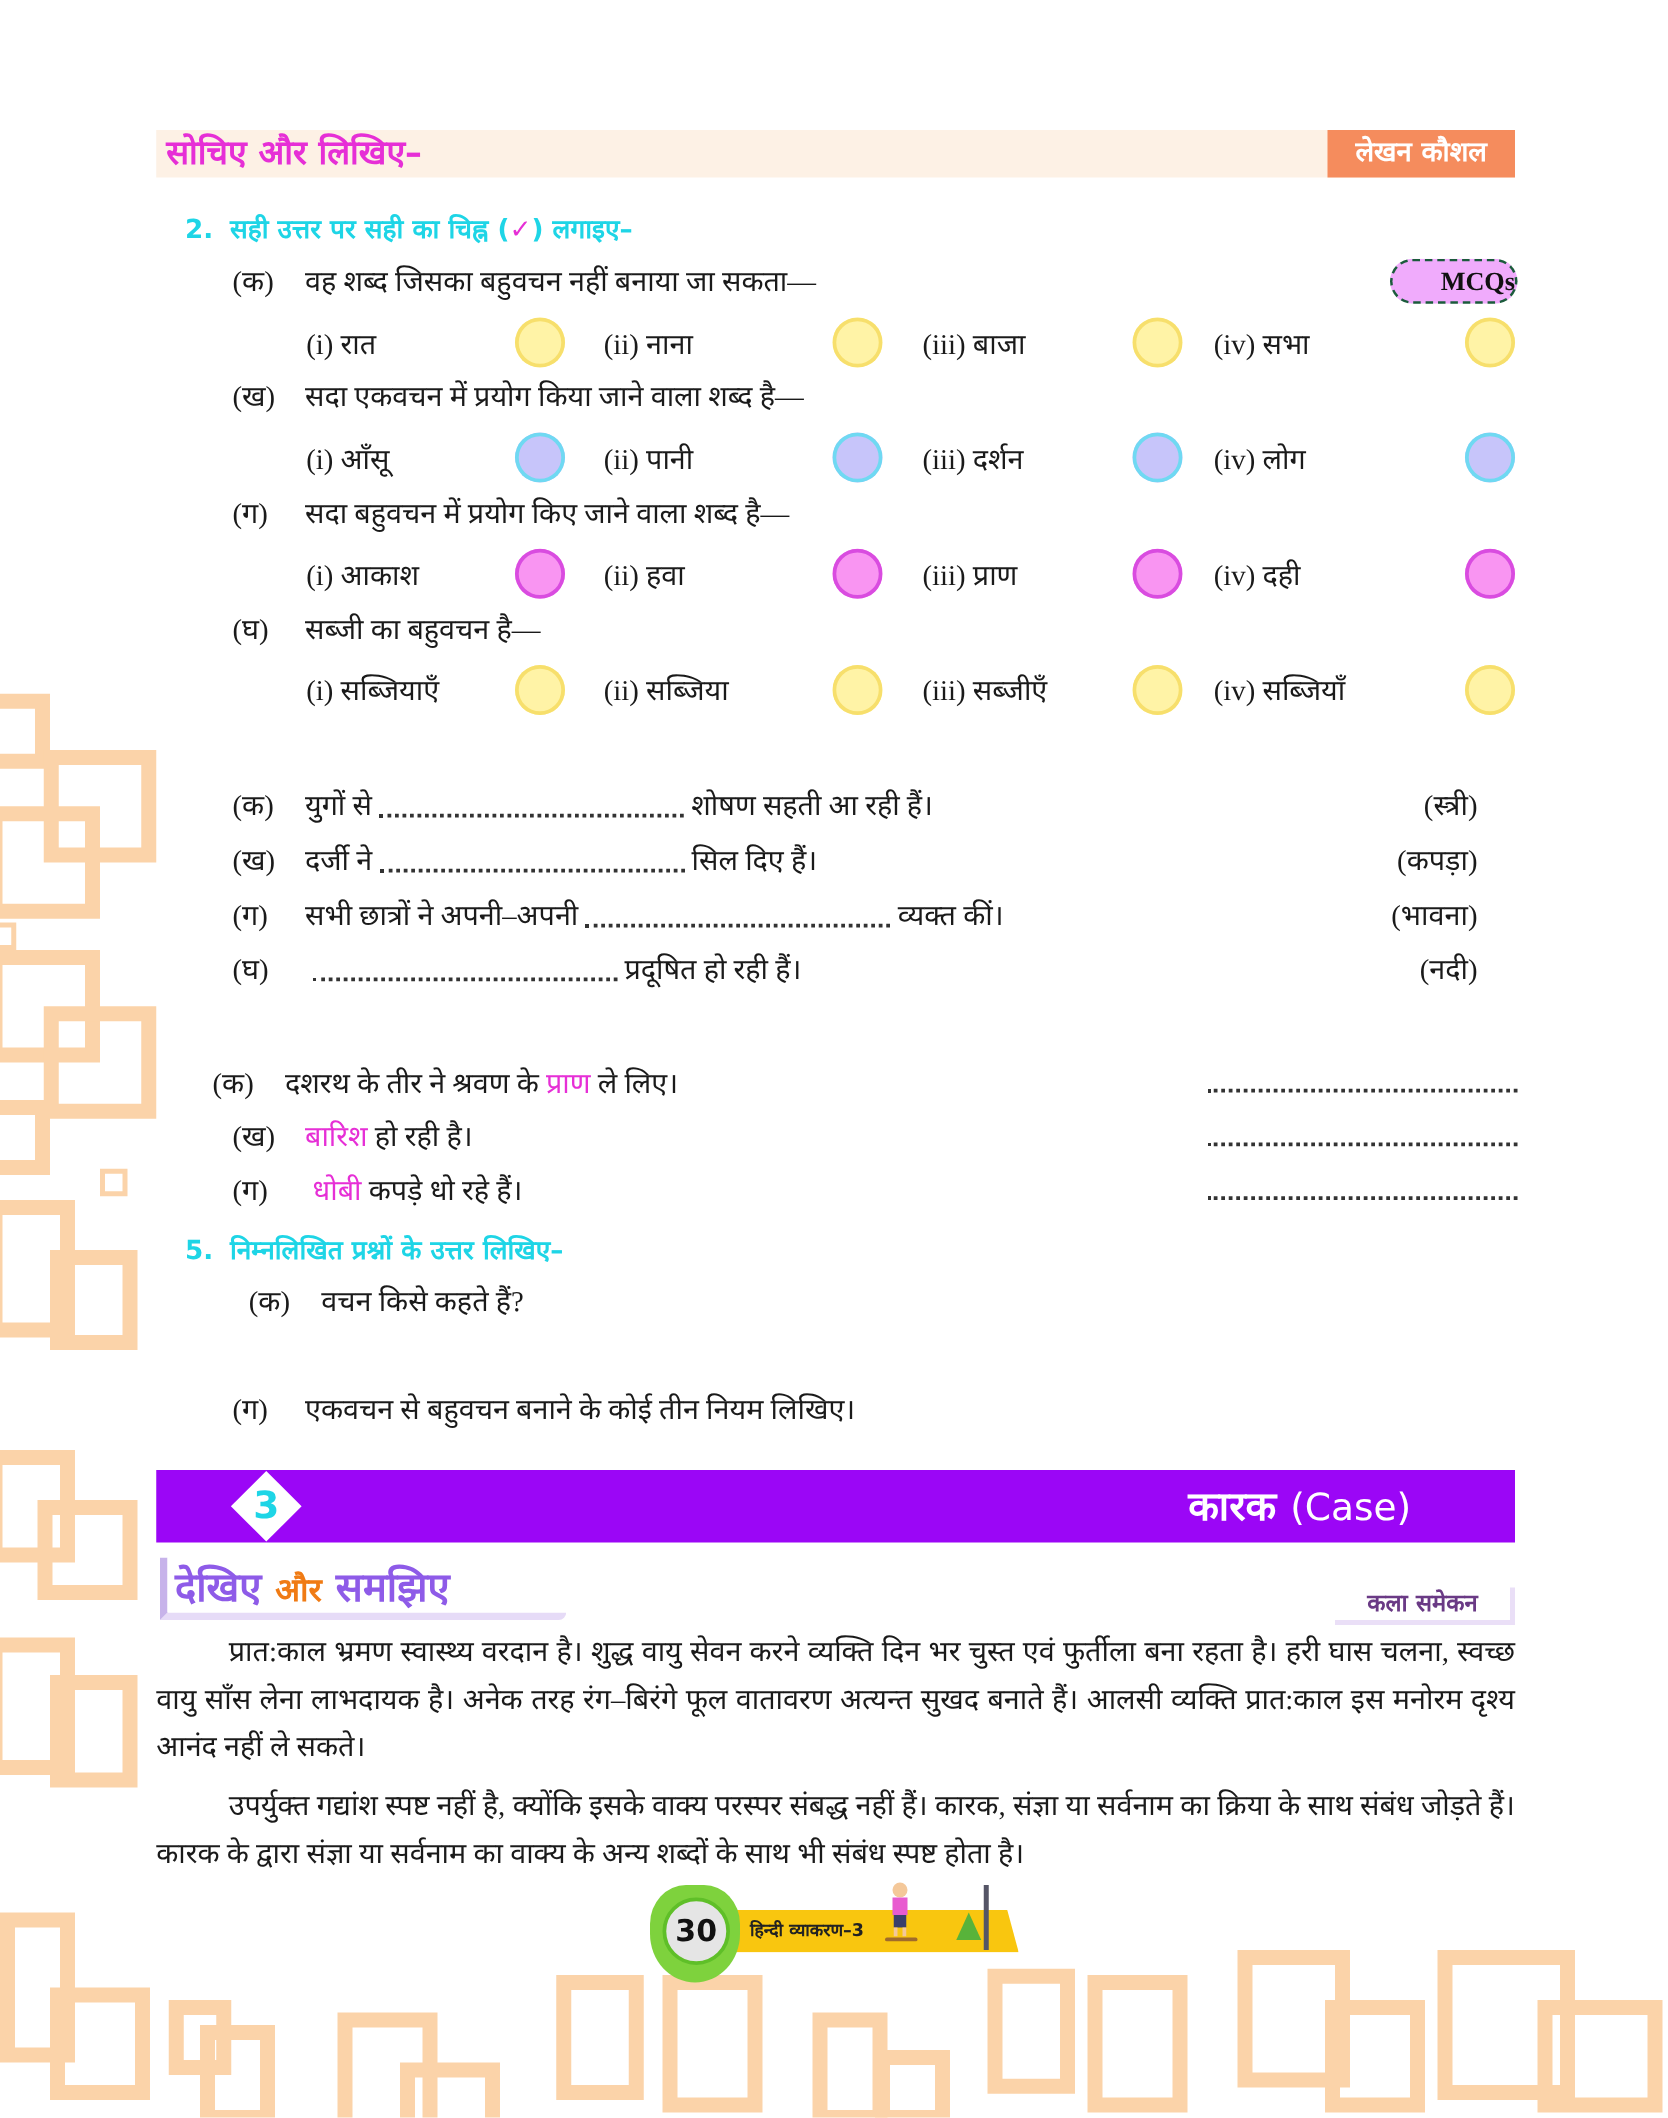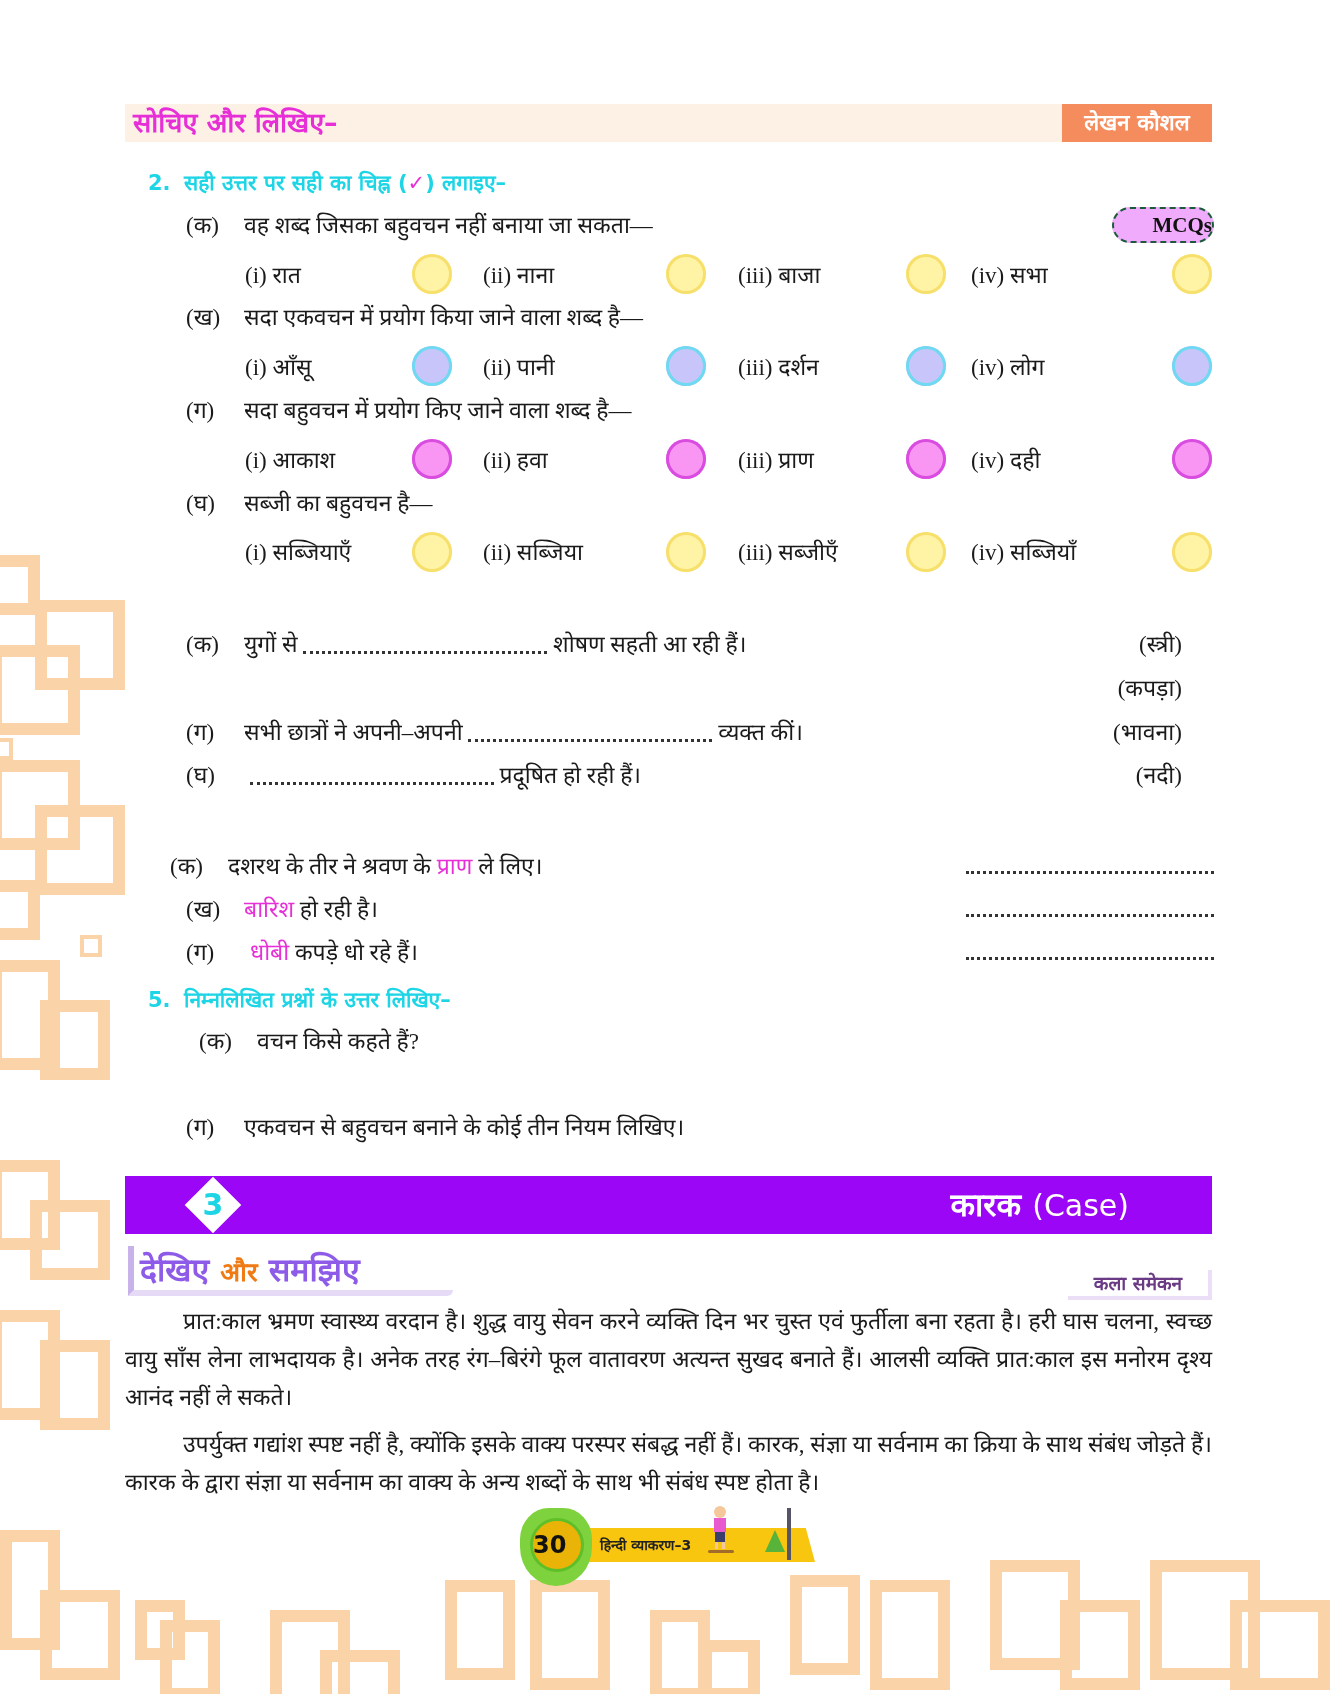--- a/index.html
+++ b/index.html
@@ -49,21 +49,21 @@
   .sub-title { position: absolute; left: 140px; top: 1248px; font-family: "DejaVu Sans", sans-serif; font-weight: bold; font-size: 32px; line-height: 44px; color: #8e5be8; white-space: nowrap; }
   .sub-title .mid { color: #f07b14; font-size: 26px; }
   .integration { position: absolute; left: 1068px; top: 1270px; width: 144px; height: 30px; border-bottom: 4px solid #eadff7; border-right: 4px solid #eadff7; font-family: "DejaVu Sans", sans-serif; font-size: 19px; font-weight: bold; color: #6a3a85; text-align: center; line-height: 26px; }
 
   .para { position: absolute; left: 125px; width: 1087px; font-size: 23px; line-height: 38px; text-align: justify; text-indent: 58px; }
 
   
   .footer-strip { position: absolute; left: 585px; top: 1528px; width: 230px; height: 34px; background: #f9c60f; clip-path: polygon(0 0, 96% 0, 100% 100%, 0 100%); }
   .footer-label { position: absolute; left: 598px; top: 1528px; line-height: 34px; font-family: "DejaVu Sans", sans-serif; font-weight: bold; font-size: 14px; color: #222; }
   .page-leaf { position: absolute; left: 520px; top: 1508px; width: 72px; height: 78px; background: #7ed23d; border-radius: 40% 40% 50% 50%; }
-  .page-circle { position: absolute; left: 530px; top: 1518px; width: 54px; height: 54px; border-radius: 50%; background: #eab308; border: 3px solid #5fbf28; text-align: left; line-height: 48px; font-family: "DejaVu Sans", sans-serif; font-weight: bold; font-size: 24px; color: #111; }
+  .page-circle { position: absolute; left: 530px; top: 1518px; width: 54px; height: 54px; border-radius: 50%; background: #e5e5e5; border: 3px solid #5fbf28; text-align: center; line-height: 48px; font-family: "DejaVu Sans", sans-serif; font-weight: bold; font-size: 24px; color: #111; }
   .kid { position: absolute; left: 700px; top: 1505px; width: 40px; height: 50px; }
   .tree { position: absolute; left: 765px; top: 1530px; width: 0; height: 0; border-left: 10px solid transparent; border-right: 10px solid transparent; border-bottom: 22px solid #58b33a; }
   .lamp { position: absolute; left: 787px; top: 1508px; width: 4px; height: 52px; background: #556; }
 </style>
 </head>
 <body>
 
 <div class="page">
 
   <div class="deco" style="left:-20px;top:555px;width:60px;height:60px;"></div>
@@ -155,20 +155,25 @@
   <div class="opt" style="left:971px;top:538px;">(iv) सब्जियाँ</div>
   <div class="flower yellow" style="left:1172px;top:532px;"></div>
 
   <div class="line" style="left:186px;top:630px;">
     <span class="lbl">(क)</span><span>युगों से</span>
     <span class="dots" style="width:244px;"></span>
     <span>शोषण सहती आ रही हैं।</span>
   </div>
   <div class="hint" style="top:630px;">(स्त्री)</div>
 
+  <div class="line" style="left:186px;top:674px;">
+    <span class="lbl">(ख)</span><span>दर्जी ने</span>
+    <span class="dots" style="width:244px;"></span>
+    <span>सिल दिए हैं।</span>
+  </div>
   <div class="hint" style="top:674px;">(कपड़ा)</div>
 
   <div class="line" style="left:186px;top:718px;">
     <span class="lbl">(ग)</span><span>सभी छात्रों ने अपनी–अपनी</span>
     <span class="dots" style="width:244px;"></span>
     <span>व्यक्त कीं।</span>
   </div>
   <div class="hint" style="top:718px;">(भावना)</div>
 
   <div class="line" style="left:186px;top:761px;">

